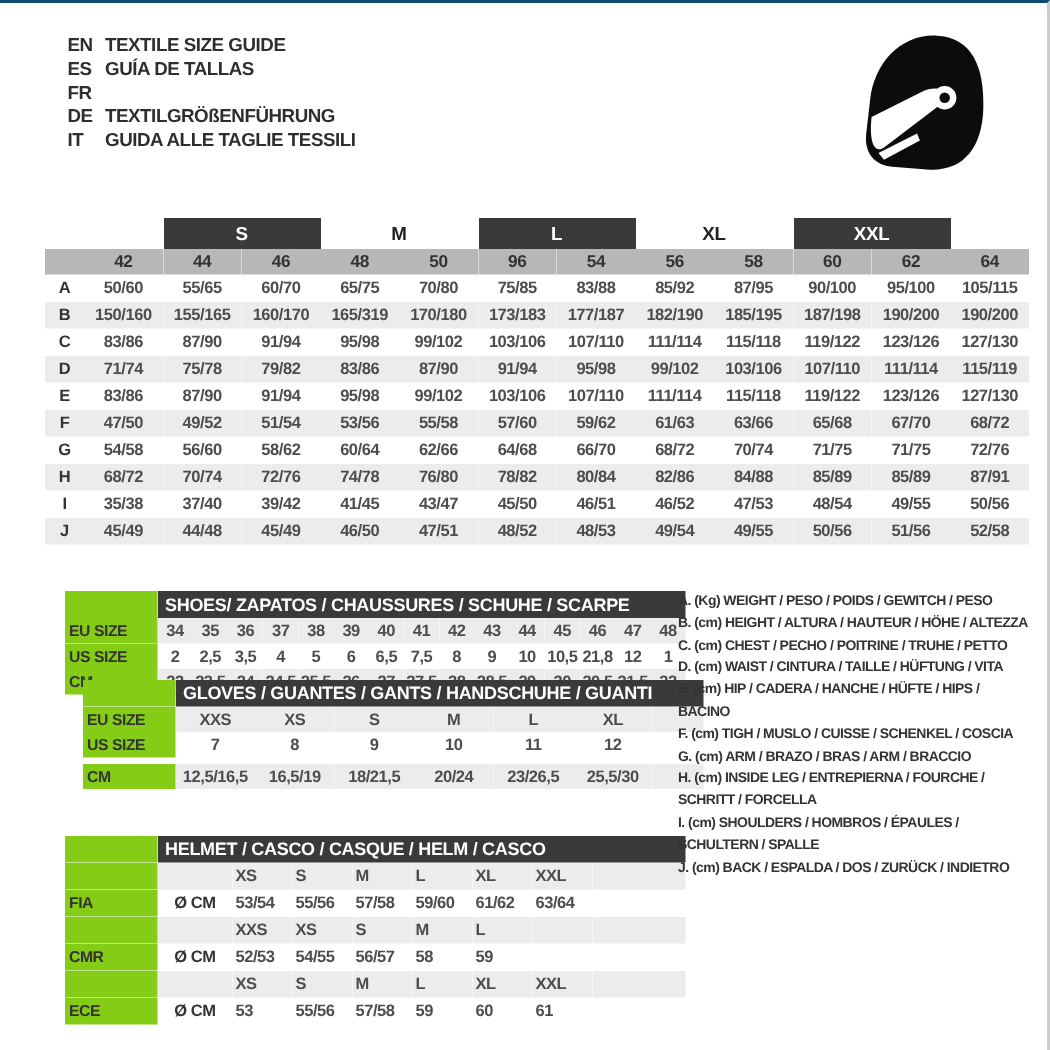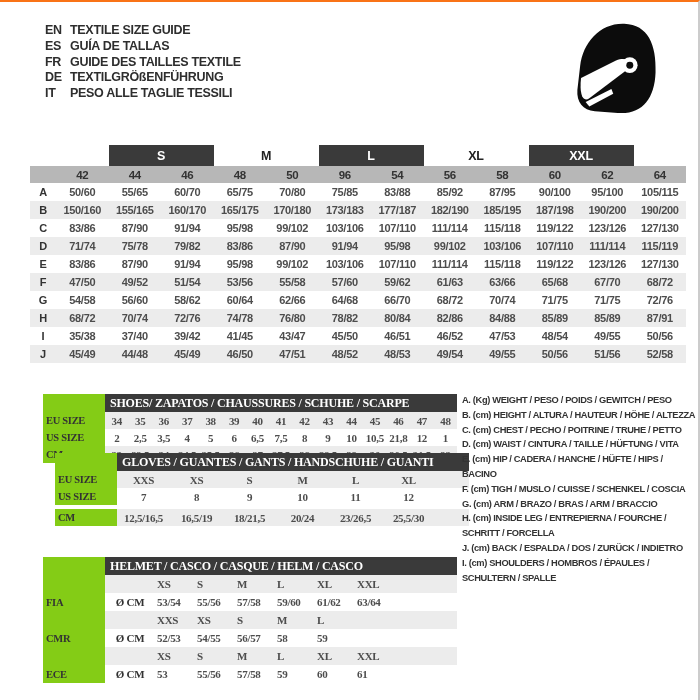--- a/index.html
+++ b/index.html
@@ -1,19 +1,19 @@
 <!DOCTYPE html>
 <html><head>
 <meta charset="utf-8">
 <style>
   html,body{margin:0;padding:0;background:#fff;}
   .page{
     position:relative;width:700px;height:700px;background:#ffffff;
     font-family:"Liberation Sans","DejaVu Sans",sans-serif;color:#333;
-    border-top:2px solid #f97316;border-right:2px solid #cccccc;
+    border-top:2px solid #0c4a6e;border-right:2px solid #cccccc;
     box-sizing:border-box;overflow:hidden;
   }
   
   .langs{position:absolute;left:45px;top:21px;}
   .lang-row{display:flex;line-height:15.8px;}
   .lang-code{width:25px;font-weight:700;font-size:12.5px;letter-spacing:-0.3px;color:#2e2e2e;}
   .lang-title{font-weight:700;font-size:12.5px;letter-spacing:-0.3px;color:#2e2e2e;white-space:nowrap;}
   
   .helmet-svg{position:absolute;left:570px;top:19px;width:92px;height:103px;}
   
@@ -25,68 +25,67 @@
   .main col.c-size{width:52.5px;}
   .main td{text-align:center;}
   .main .band-row td{height:21px;font-weight:700;font-size:12.5px;letter-spacing:-0.2px;}
   .main td.band-dark{background:#3a3a3a;color:#ffffff;}
   .main td.band-light{background:transparent;color:#222;}
   .main .num-row td{background:#b7b7b7;height:17px;font-weight:700;font-size:11.5px;color:#333;letter-spacing:-0.3px;}
   .main tbody td{height:18px;font-weight:700;font-size:11px;color:#4d4d4d;letter-spacing:-0.3px;}
   .main tbody td.letter{color:#333;}
   .main tbody tr.stripe td{background:#ececec;}
   
-  .sub{position:absolute;left:43px;width:414px;font-family:Liberation Serif, serif;}
+  .sub{position:absolute;left:43px;width:414px;}
   .shoes-t{top:392px;}
   .gloves-t{top:451px;margin-left:12px;}
   .helmet-t{top:555px;}
   .sub col.c-rowlabel{width:62px;}
   .shoes-t col.c-shoe{width:23.47px;}
   .gloves-t col.c-glove{width:53px;}
   .gloves-t col.c-gfill{width:34px;}
   .helmet-t col.c-unit{width:50px;}
   .helmet-t col.c-hcol{width:40px;}
   .helmet-t col.c-hfill{width:62px;}
   .sub th.darkbar{background:#3a3a3a;color:#fff;text-align:left;font-weight:700;font-size:12px;height:18px;padding-left:5px;letter-spacing:-0.2px;}
   .sub td{height:17px;text-align:center;font-weight:700;font-size:11px;color:#4d4d4d;letter-spacing:-0.3px;}
   .helmet-t td{height:18px;}
   .sub td.rowlabel{text-align:left;padding-left:3px;font-size:10.5px;color:#333;background:#84cc16;}
   .sub tr.stripe td:not(.rowlabel){background:#ececec;}
   .gloves-t tr.gap td{border-top:4px solid #ffffff;}
   .helmet-t td.val{text-align:left;padding-left:2px;}
   .helmet-t td.unit{text-align:center;color:#333;}
   
-  .legend{position:absolute;left:462px;top:391px;width:235px;}
+  .legend{position:absolute;left:452px;top:391px;width:235px;}
   .legend-item{font-weight:700;font-size:9.3px;letter-spacing:-0.35px;line-height:14.8px;color:#333;}
 </style>
 </head>
 <body>
 
 <div class="page">
 
   <div class="langs">
       <div class="lang-row">
         <span class="lang-code">EN</span>
         <span class="lang-title">TEXTILE SIZE GUIDE</span>
       </div>
       <div class="lang-row">
         <span class="lang-code">ES</span>
         <span class="lang-title">GUÍA DE TALLAS</span>
       </div>
       <div class="lang-row">
         <span class="lang-code">FR</span>
-        <span class="lang-title">GUIDE DES TAILLES TEXTILE</span>
       </div>
       <div class="lang-row">
         <span class="lang-code">DE</span>
         <span class="lang-title">TEXTILGRÖßENFÜHRUNG</span>
       </div>
       <div class="lang-row">
         <span class="lang-code">IT</span>
-        <span class="lang-title">PESO ALLE TAGLIE TESSILI</span>
+        <span class="lang-title">GUIDA ALLE TAGLIE TESSILI</span>
       </div>
     </div>
 
   <svg class="helmet-svg" viewBox="0 0 100 112" aria-hidden="true">
     <path fill="#0c0c0c" d="M59 3 C33 2 14 23 11 49 L8 75 C7 88 14 97 27 98 L52 100 C78 102 92 85 93 56 C94 26 85 4 59 3 Z"></path>
     <path fill="#ffffff" d="M12 62 L50 43 C62 38 70 45 62 53 L21 84 C14 89 10 80 12 62 Z"></path>
     <circle fill="#ffffff" cx="65" cy="48" r="8.5"></circle>
     <circle fill="#0c0c0c" cx="65" cy="48" r="3.8"></circle>
     <path fill="#ffffff" d="M17 88 L45 74 L47 79 L21 93 Z"></path>
   </svg>
@@ -137,21 +136,21 @@
           <td class="val">87/95</td>
           <td class="val">90/100</td>
           <td class="val">95/100</td>
           <td class="val">105/115</td>
         </tr>
         <tr class="stripe">
           <td class="letter">B</td>
           <td class="val">150/160</td>
           <td class="val">155/165</td>
           <td class="val">160/170</td>
-          <td class="val">165/175</td>
+          <td class="val">165/319</td>
           <td class="val">170/180</td>
           <td class="val">173/183</td>
           <td class="val">177/187</td>
           <td class="val">182/190</td>
           <td class="val">185/195</td>
           <td class="val">187/198</td>
           <td class="val">190/200</td>
           <td class="val">190/200</td>
         </tr>
         <tr>
@@ -477,17 +476,17 @@
 
   <div class="legend">
       <div class="legend-item">A. (Kg) WEIGHT / PESO / POIDS / GEWITCH / PESO</div>
       <div class="legend-item">B. (cm) HEIGHT / ALTURA / HAUTEUR / HÖHE / ALTEZZA</div>
       <div class="legend-item">C. (cm) CHEST / PECHO / POITRINE / TRUHE / PETTO</div>
       <div class="legend-item">D. (cm) WAIST / CINTURA / TAILLE / HÜFTUNG / VITA</div>
       <div class="legend-item">E. (cm) HIP / CADERA / HANCHE / HÜFTE / HIPS / BACINO</div>
       <div class="legend-item">F. (cm) TIGH / MUSLO / CUISSE / SCHENKEL / COSCIA</div>
       <div class="legend-item">G. (cm) ARM / BRAZO / BRAS / ARM / BRACCIO</div>
       <div class="legend-item">H. (cm) INSIDE LEG / ENTREPIERNA / FOURCHE / SCHRITT / FORCELLA</div>
+      <div class="legend-item">I. (cm) SHOULDERS / HOMBROS / ÉPAULES / SCHULTERN / SPALLE</div>
       <div class="legend-item">J. (cm) BACK / ESPALDA / DOS / ZURÜCK / INDIETRO</div>
-      <div class="legend-item">I. (cm) SHOULDERS / HOMBROS / ÉPAULES / SCHULTERN / SPALLE</div>
     </div>
 
 </div>
 
 </body></html>

